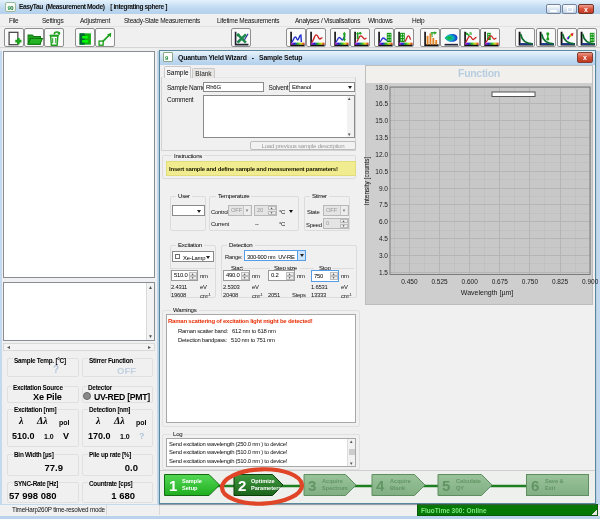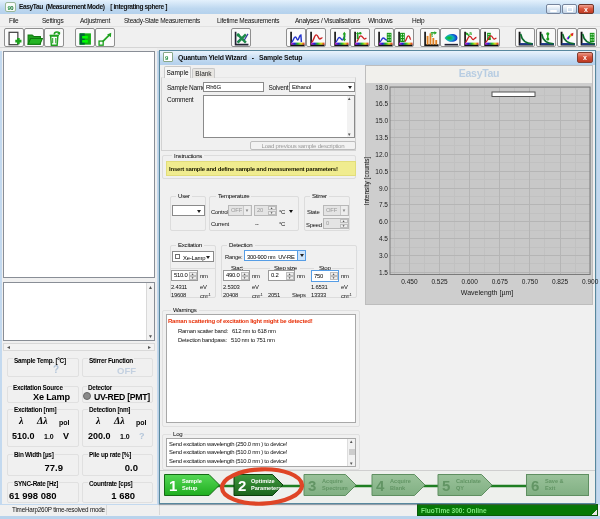--- a/index.html
+++ b/index.html
@@ -343,53 +343,53 @@
 <div class="ab" style="left:82px;top:358px;width:71px;height:19px;border:1px solid #e0e0e0;border-radius:2px;"></div>
 <div class="ab lbl" style="left:13px;top:357px;background:#f0f0f0;padding:0 1px;">Sample Temp. [°C]</div>
 <div class="ab lbl" style="left:88px;top:357px;background:#f0f0f0;padding:0 1px;">Stirrer Function</div>
 <div class="ab" style="left:53px;top:364px;font-size:10px;font-weight:bold;color:#b4c6da;">?</div>
 <div class="ab" style="left:117px;top:365px;font-size:9.5px;font-weight:bold;color:#c3d0e0;">OFF</div>
 
 <div class="ab" style="left:7px;top:386px;width:72px;height:17px;border:1px solid #e0e0e0;border-radius:2px;"></div>
 <div class="ab" style="left:82px;top:386px;width:71px;height:17px;border:1px solid #e0e0e0;border-radius:2px;"></div>
 <div class="ab lbl" style="left:12px;top:384px;background:#f0f0f0;padding:0 1px;">Excitation Source</div>
 <div class="ab lbl" style="left:87px;top:384px;background:#f0f0f0;padding:0 1px;">Detector</div>
-<div class="ab" style="left:33px;top:391.5px;font-size:9.2px;letter-spacing:-0.2px;font-weight:bold;color:#000;">Xe Lamp</div>
+<div class="ab" style="left:33px;top:391.5px;font-size:9.2px;letter-spacing:-0.2px;font-weight:bold;color:#000;">Xe Pile</div>
 <div class="ab" style="left:83px;top:392px;width:8px;height:8px;border-radius:50%;background:#8a8a8a;border:1px solid #666;"></div>
 <div class="ab" style="left:94px;top:391.5px;font-size:8.7px;letter-spacing:-0.3px;font-weight:bold;color:#000;">UV-RED [PMT]</div>
 
 <div class="ab" style="left:7px;top:409px;width:72px;height:38px;border:1px solid #e0e0e0;border-radius:2px;"></div>
 <div class="ab" style="left:82px;top:409px;width:71px;height:38px;border:1px solid #e0e0e0;border-radius:2px;"></div>
 <div class="ab lbl" style="left:13px;top:406px;background:#f0f0f0;padding:0 1px;">Excitation [nm]</div>
 <div class="ab lbl" style="left:88px;top:406px;background:#f0f0f0;padding:0 1px;">Detection [nm]</div>
 <div class="ab" style="left:19px;top:415px;font-size:10px;font-style:italic;font-family:'Liberation Serif',serif;font-weight:bold;">λ</div>
 <div class="ab" style="left:37px;top:415px;font-size:10px;font-style:italic;font-family:'Liberation Serif',serif;font-weight:bold;">Δλ</div>
 <div class="ab" style="left:59px;top:419px;font-size:7px;font-weight:bold;">pol</div>
 <div class="ab" style="left:96px;top:415px;font-size:10px;font-style:italic;font-family:'Liberation Serif',serif;font-weight:bold;">λ</div>
 <div class="ab" style="left:114px;top:415px;font-size:10px;font-style:italic;font-family:'Liberation Serif',serif;font-weight:bold;">Δλ</div>
 <div class="ab" style="left:136px;top:419px;font-size:7px;font-weight:bold;">pol</div>
 <div class="ab" style="left:12px;top:431px;font-size:9px;font-weight:bold;">510.0</div>
 <div class="ab" style="left:44px;top:433px;font-size:7px;font-weight:bold;">1.0</div>
 <div class="ab" style="left:63px;top:431px;font-size:9px;font-weight:bold;">V</div>
-<div class="ab" style="left:88px;top:431px;font-size:9px;font-weight:bold;">200.0</div>
+<div class="ab" style="left:88px;top:431px;font-size:9px;font-weight:bold;">170.0</div>
 <div class="ab" style="left:120px;top:433px;font-size:7px;font-weight:bold;">1.0</div>
 <div class="ab" style="left:139px;top:431px;font-size:9px;font-weight:bold;color:#b4c6da;">?</div>
 
 <div class="ab" style="left:7px;top:454px;width:72px;height:22px;border:1px solid #e0e0e0;border-radius:2px;"></div>
 <div class="ab" style="left:82px;top:454px;width:71px;height:22px;border:1px solid #e0e0e0;border-radius:2px;"></div>
 <div class="ab lbl" style="left:13px;top:451px;background:#f0f0f0;padding:0 1px;">Bin Width [µs]</div>
 <div class="ab lbl" style="left:88px;top:451px;background:#f0f0f0;padding:0 1px;">Pile up rate [%]</div>
 <div class="ab" style="left:0px;top:462px;width:63px;text-align:right;font-size:9.5px;font-weight:bold;">77.9</div>
 <div class="ab" style="left:60px;top:462px;width:78px;text-align:right;font-size:9.5px;font-weight:bold;">0.0</div>
 
 <div class="ab" style="left:7px;top:482px;width:72px;height:21px;border:1px solid #e0e0e0;border-radius:2px;"></div>
 <div class="ab" style="left:82px;top:482px;width:71px;height:21px;border:1px solid #e0e0e0;border-radius:2px;"></div>
 <div class="ab lbl" style="left:13px;top:480px;background:#f0f0f0;padding:0 1px;">SYNC-Rate [Hz]</div>
 <div class="ab lbl" style="left:88px;top:480px;background:#f0f0f0;padding:0 1px;">Countrate [cps]</div>
-<div class="ab" style="left:9px;top:490px;font-size:9.5px;font-weight:bold;">61 998 080</div>
+<div class="ab" style="left:9px;top:490px;font-size:9.5px;font-weight:bold;">57 998 080</div>
 <div class="ab" style="left:57px;top:490px;width:78px;text-align:right;font-size:9.5px;font-weight:bold;">1 680</div>
 
 <div class="ab" style="left:0;top:505px;width:600px;height:10.5px;background:#f0f0f0;"></div>
 <div class="ab" style="left:12px;top:506px;font-size:6.3px;letter-spacing:-0.2px;color:#111;">TimeHarp260P time-resolved mode</div>
 <div class="ab" style="left:106px;top:505px;width:1px;height:10px;background:#d8d8d8;"></div>
 <div class="ab" style="left:159px;top:505px;width:1px;height:10px;background:#d8d8d8;"></div>
 <div class="ab" style="left:417px;top:504px;width:181px;height:12px;background:#067806;border:1px solid #0a5a0a;">
   <div class="ab" style="left:3px;top:2px;font-size:6.5px;font-weight:bold;color:#7ee87e;">FluoTime 300: Online</div>
   <div class="ab" style="right:0;bottom:0;width:5px;height:5px;background:linear-gradient(135deg,transparent 50%,#e8e8e8 50%);"></div>
 </div>
@@ -510,21 +510,21 @@
 <div class="ab f65" style="left:169px;top:449px;">Send excitation wavelength (510.0 nm ) to device!</div>
 <div class="ab f65" style="left:169px;top:457.5px;">Send excitation wavelength (510.0 nm ) to device!</div>
 <div class="ab" style="left:347px;top:439px;width:8px;height:27px;background:#f2f2f2;border-left:1px solid #ddd;">
   <div class="ab" style="left:1px;top:0px;font-size:4.5px;color:#555;">▲</div>
   <div class="ab" style="left:1px;top:10px;width:6px;height:6px;background:#cdcdcd;"></div>
   <div class="ab" style="left:1px;bottom:0px;font-size:4.5px;color:#555;">▼</div>
 </div>
 
 <div class="ab" style="left:365px;top:65px;width:228px;height:240px;background:#cecece;border:1px solid #bdbdbd;"></div>
 <div class="ab" style="left:366px;top:66px;width:226px;height:17px;background:#f1f0ec;"></div>
-<div class="ab" style="left:366px;top:67px;width:226px;text-align:center;font-size:10.5px;letter-spacing:-0.3px;font-weight:bold;color:#b8cde2;">EasyTau</div>
+<div class="ab" style="left:366px;top:67px;width:226px;text-align:center;font-size:10.5px;letter-spacing:-0.3px;font-weight:bold;color:#b8cde2;">Function</div>
 <svg class="ab" style="left:362px;top:83px;overflow:visible;" width="238" height="222" viewBox="0 0 238 222">
   <rect x="4" y="0" width="226" height="219" fill="#cecece"></rect>
   <rect x="28" y="4" width="200" height="187.5" fill="#c8c8c8"></rect>
   <g id="minor" stroke="#c1c1c1" stroke-width="1" shape-rendering="crispEdges">
       <line x1="28" y1="12.425" x2="228" y2="12.425"></line>
       <line x1="28" y1="29.275000000000002" x2="228" y2="29.275000000000002"></line>
       <line x1="28" y1="46.125" x2="228" y2="46.125"></line>
       <line x1="28" y1="62.97500000000001" x2="228" y2="62.97500000000001"></line>
       <line x1="28" y1="79.825" x2="228" y2="79.825"></line>
       <line x1="28" y1="96.675" x2="228" y2="96.675"></line>

